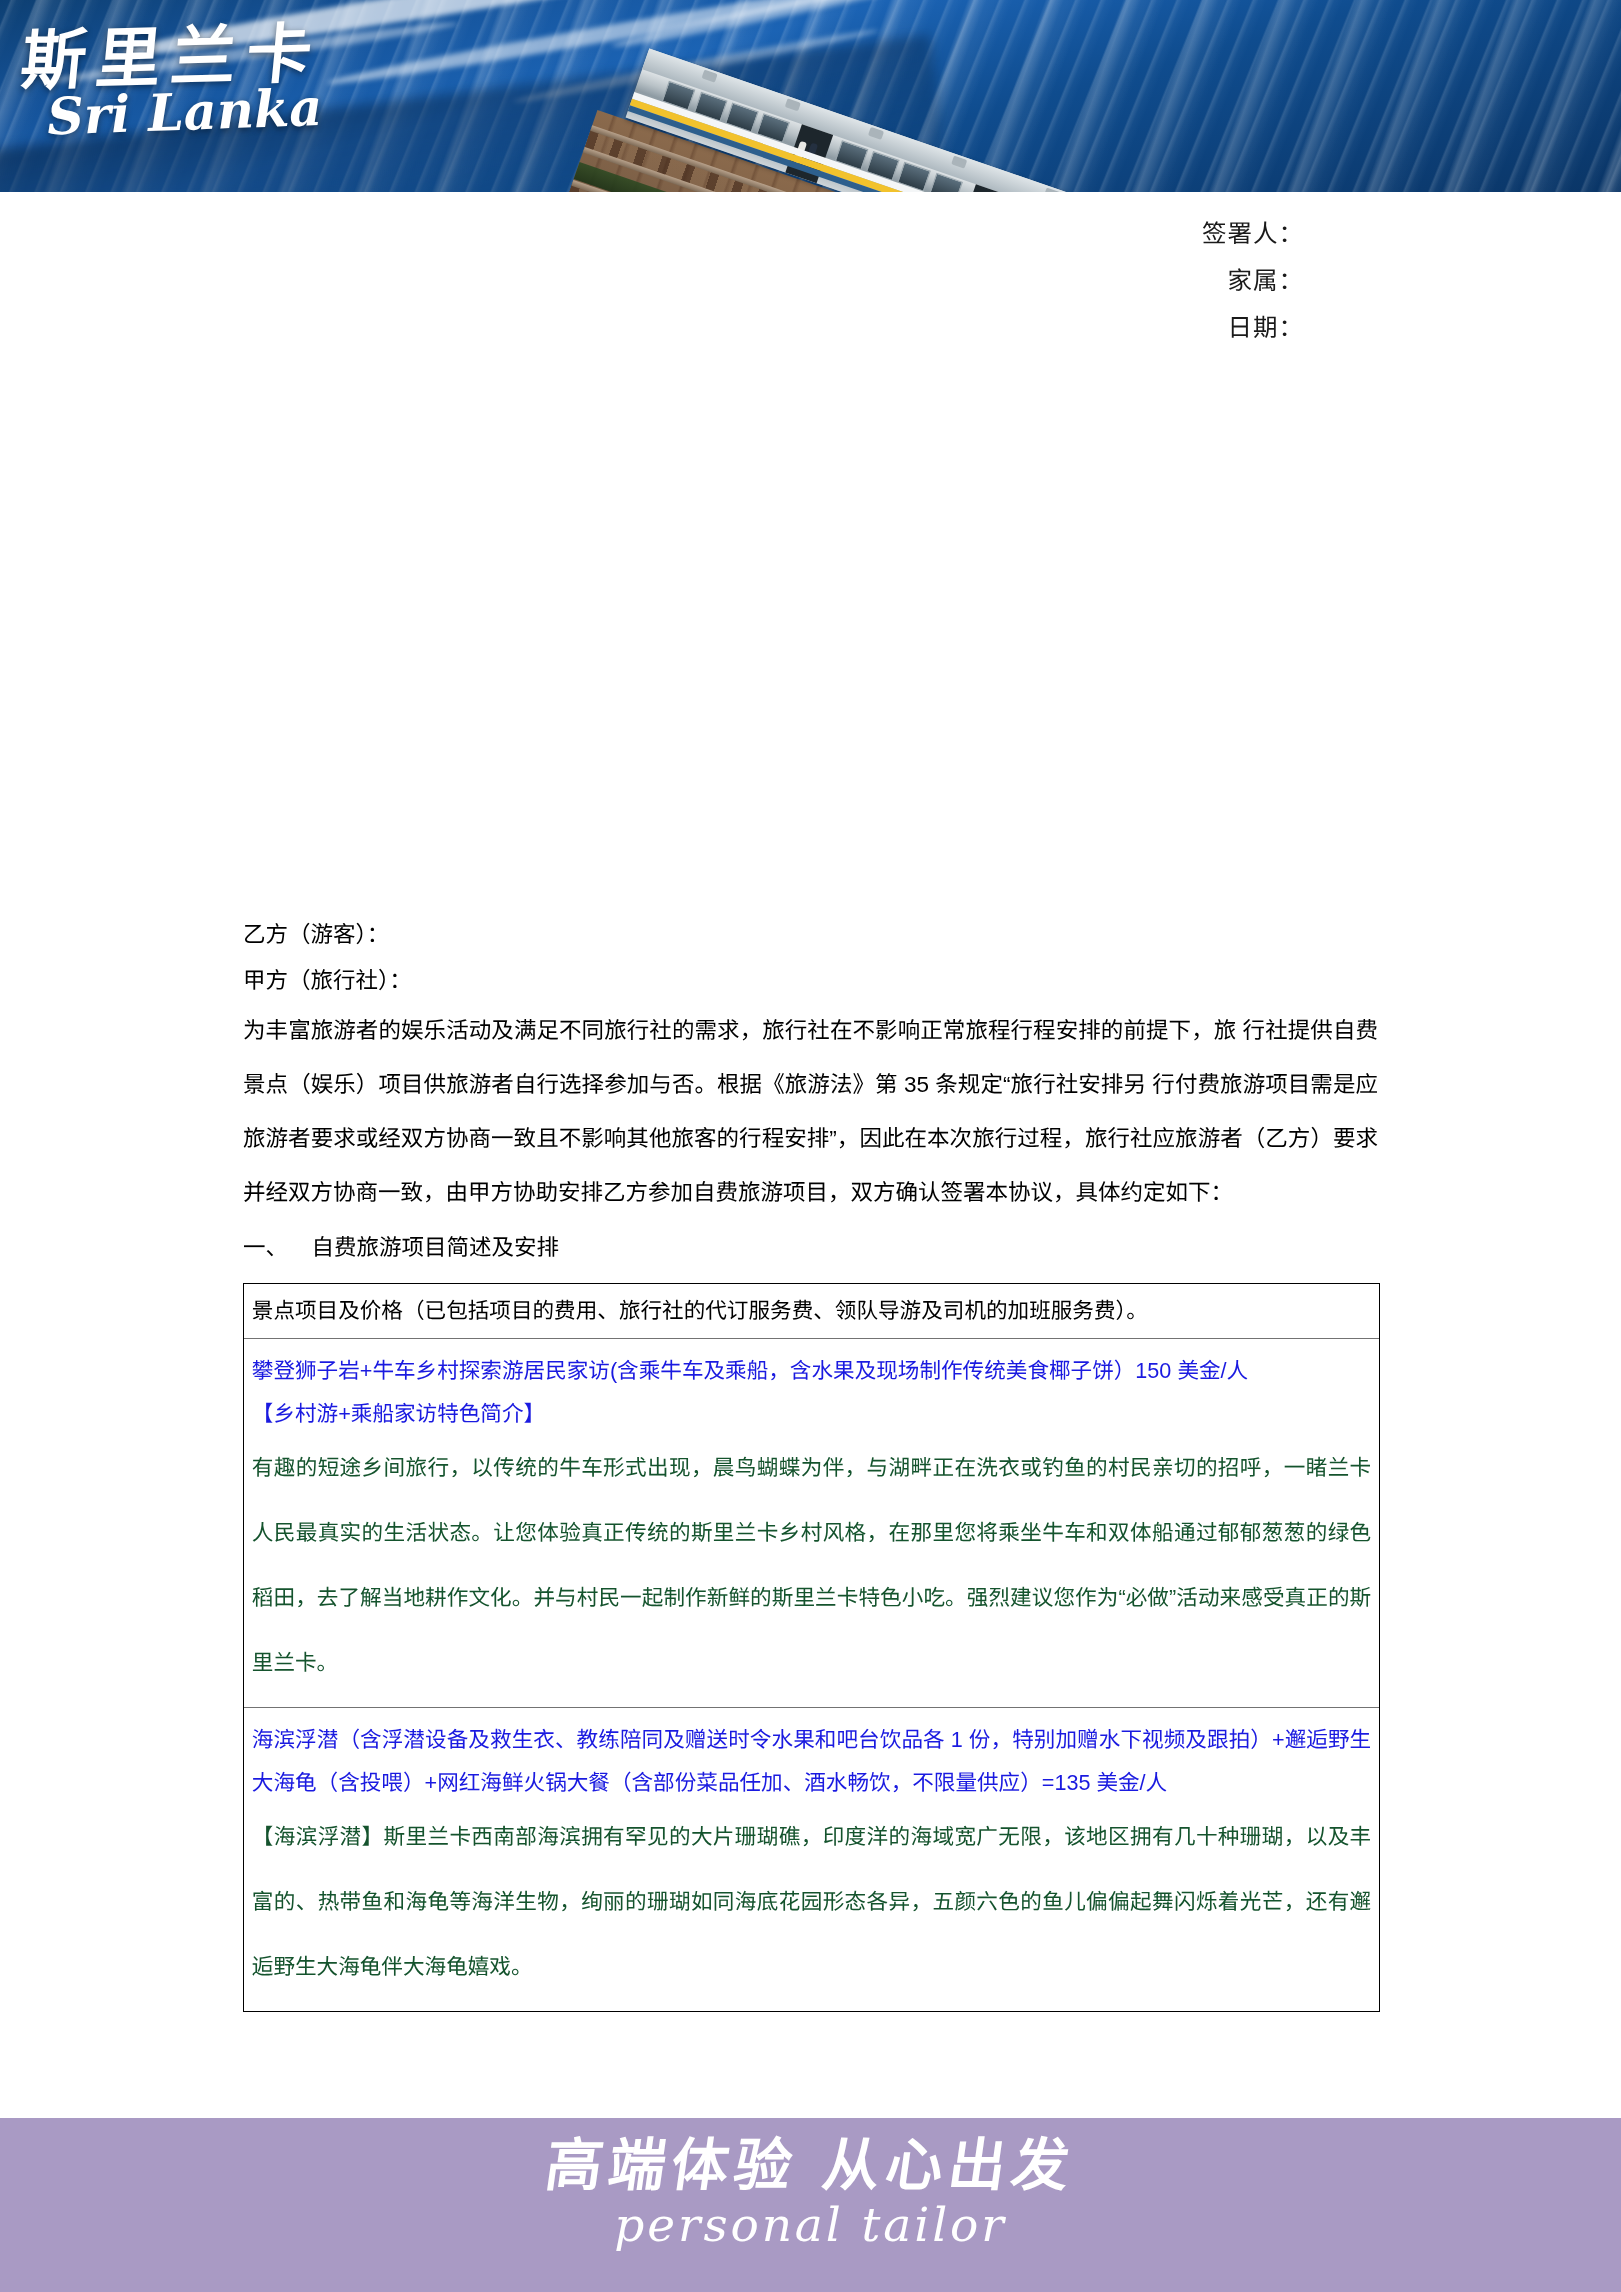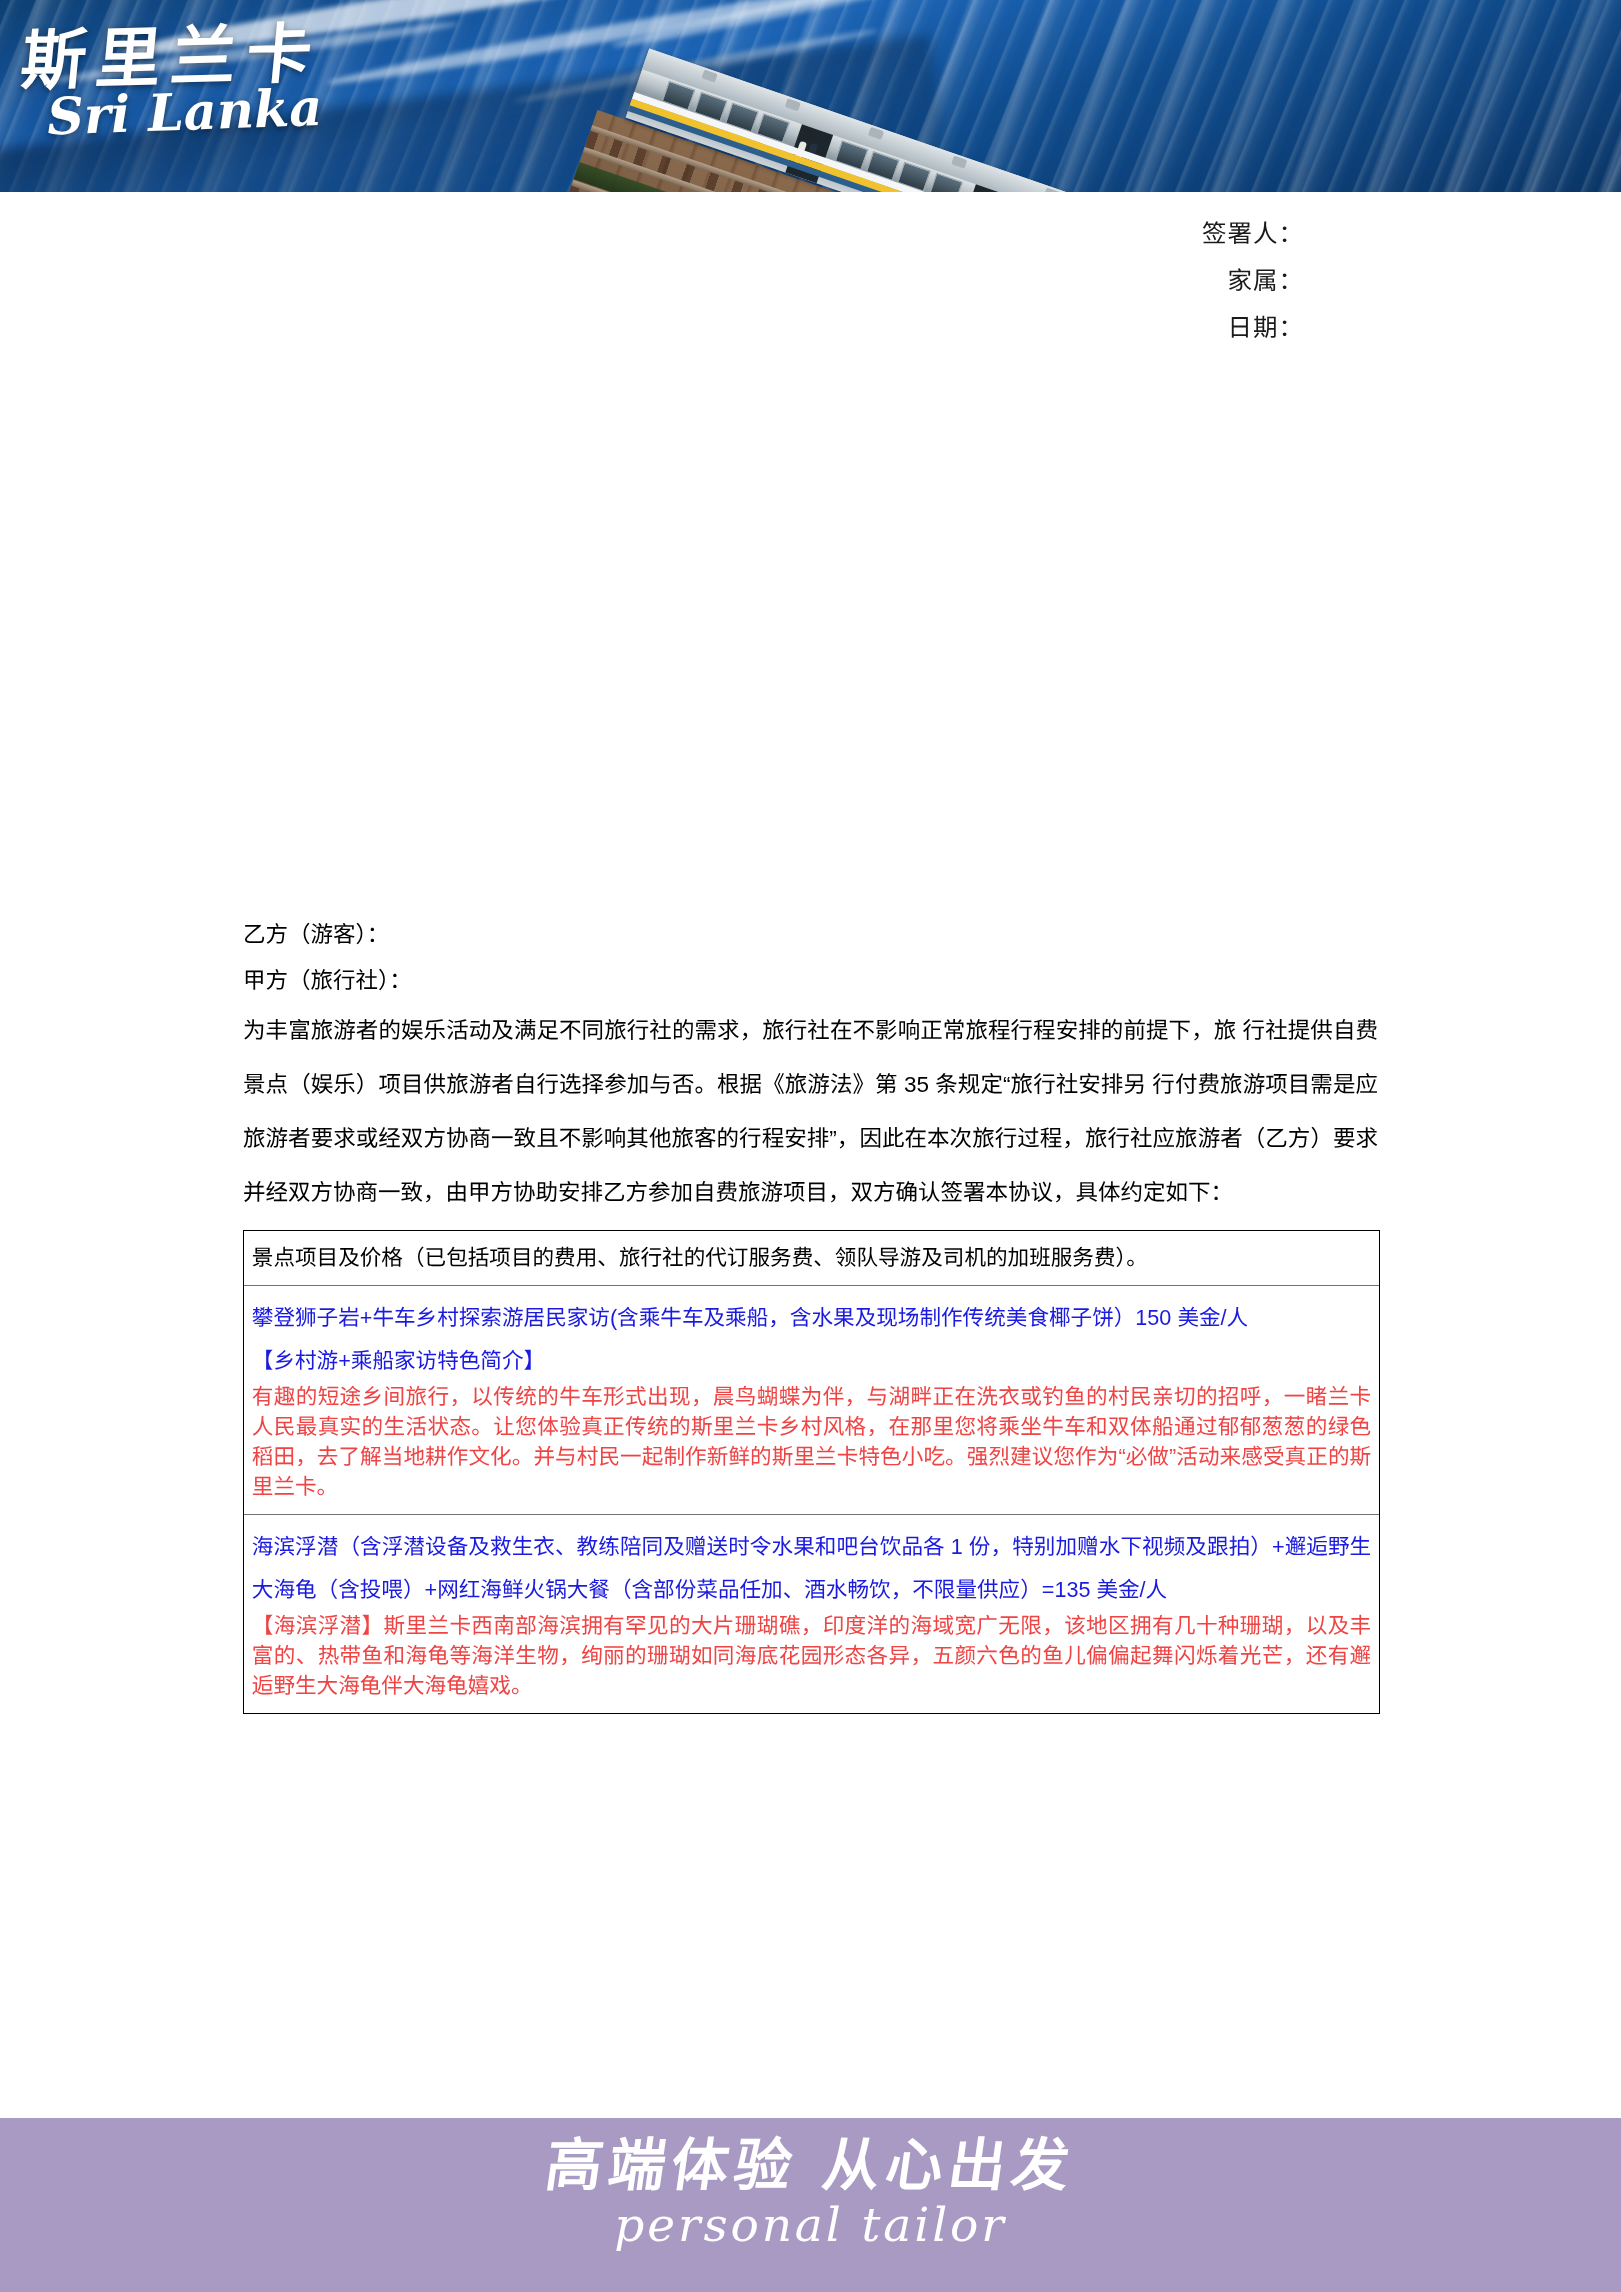--- a/index.html
+++ b/index.html
@@ -280,22 +280,22 @@
     text-align: justify;
     text-justify: inter-ideograph;
   }
   .item-sub-blue {
     font-size: 21.6px;
     line-height: 43px;
     color: #1a1ae0;
   }
   .item-desc {
     font-size: 21.6px;
-    line-height: 30px;
-    color: #ef4444;
+    line-height: 65px;
+    color: #14532d;
     text-align: justify;
     text-justify: inter-ideograph;
   }
 
   
   .footer {
     position: absolute;
     left: 0;
     bottom: 0;
     width: 1621px;
@@ -392,20 +392,23 @@
 </div>
 
 <div class="doc">
 
 
   <div class="party">乙方（游客）：</div>
   <div class="party">甲方（旅行社）：</div>
 
   <p class="para">为丰富旅游者的娱乐活动及满足不同旅行社的需求，旅行社在不影响正常旅程行程安排的前提下，旅 行社提供自费景点（娱乐）项目供旅游者自行选择参加与否。根据《旅游法》第 35 条规定“旅行社安排另 行付费旅游项目需是应旅游者要求或经双方协商一致且不影响其他旅客的行程安排”，因此在本次旅行过程，旅行社应旅游者（乙方）要求并经双方协商一致，由甲方协助安排乙方参加自费旅游项目，双方确认签署本协议，具体约定如下：</p>
 
+  <div class="section-head">
+    <span class="num">一、</span><span>自费旅游项目简述及安排</span>
+  </div>
 
   <div class="item-table">
 
     <div class="cell">
       <div class="th-text">景点项目及价格（已包括项目的费用、旅行社的代订服务费、领队导游及司机的加班服务费）。</div>
     </div>
 
     <div class="cell">
       <div class="item-blue">攀登狮子岩+牛车乡村探索游居民家访(含乘牛车及乘船，含水果及现场制作传统美食椰子饼）150 美金/人</div>
       <div class="item-sub-blue">【乡村游+乘船家访特色简介】</div>

